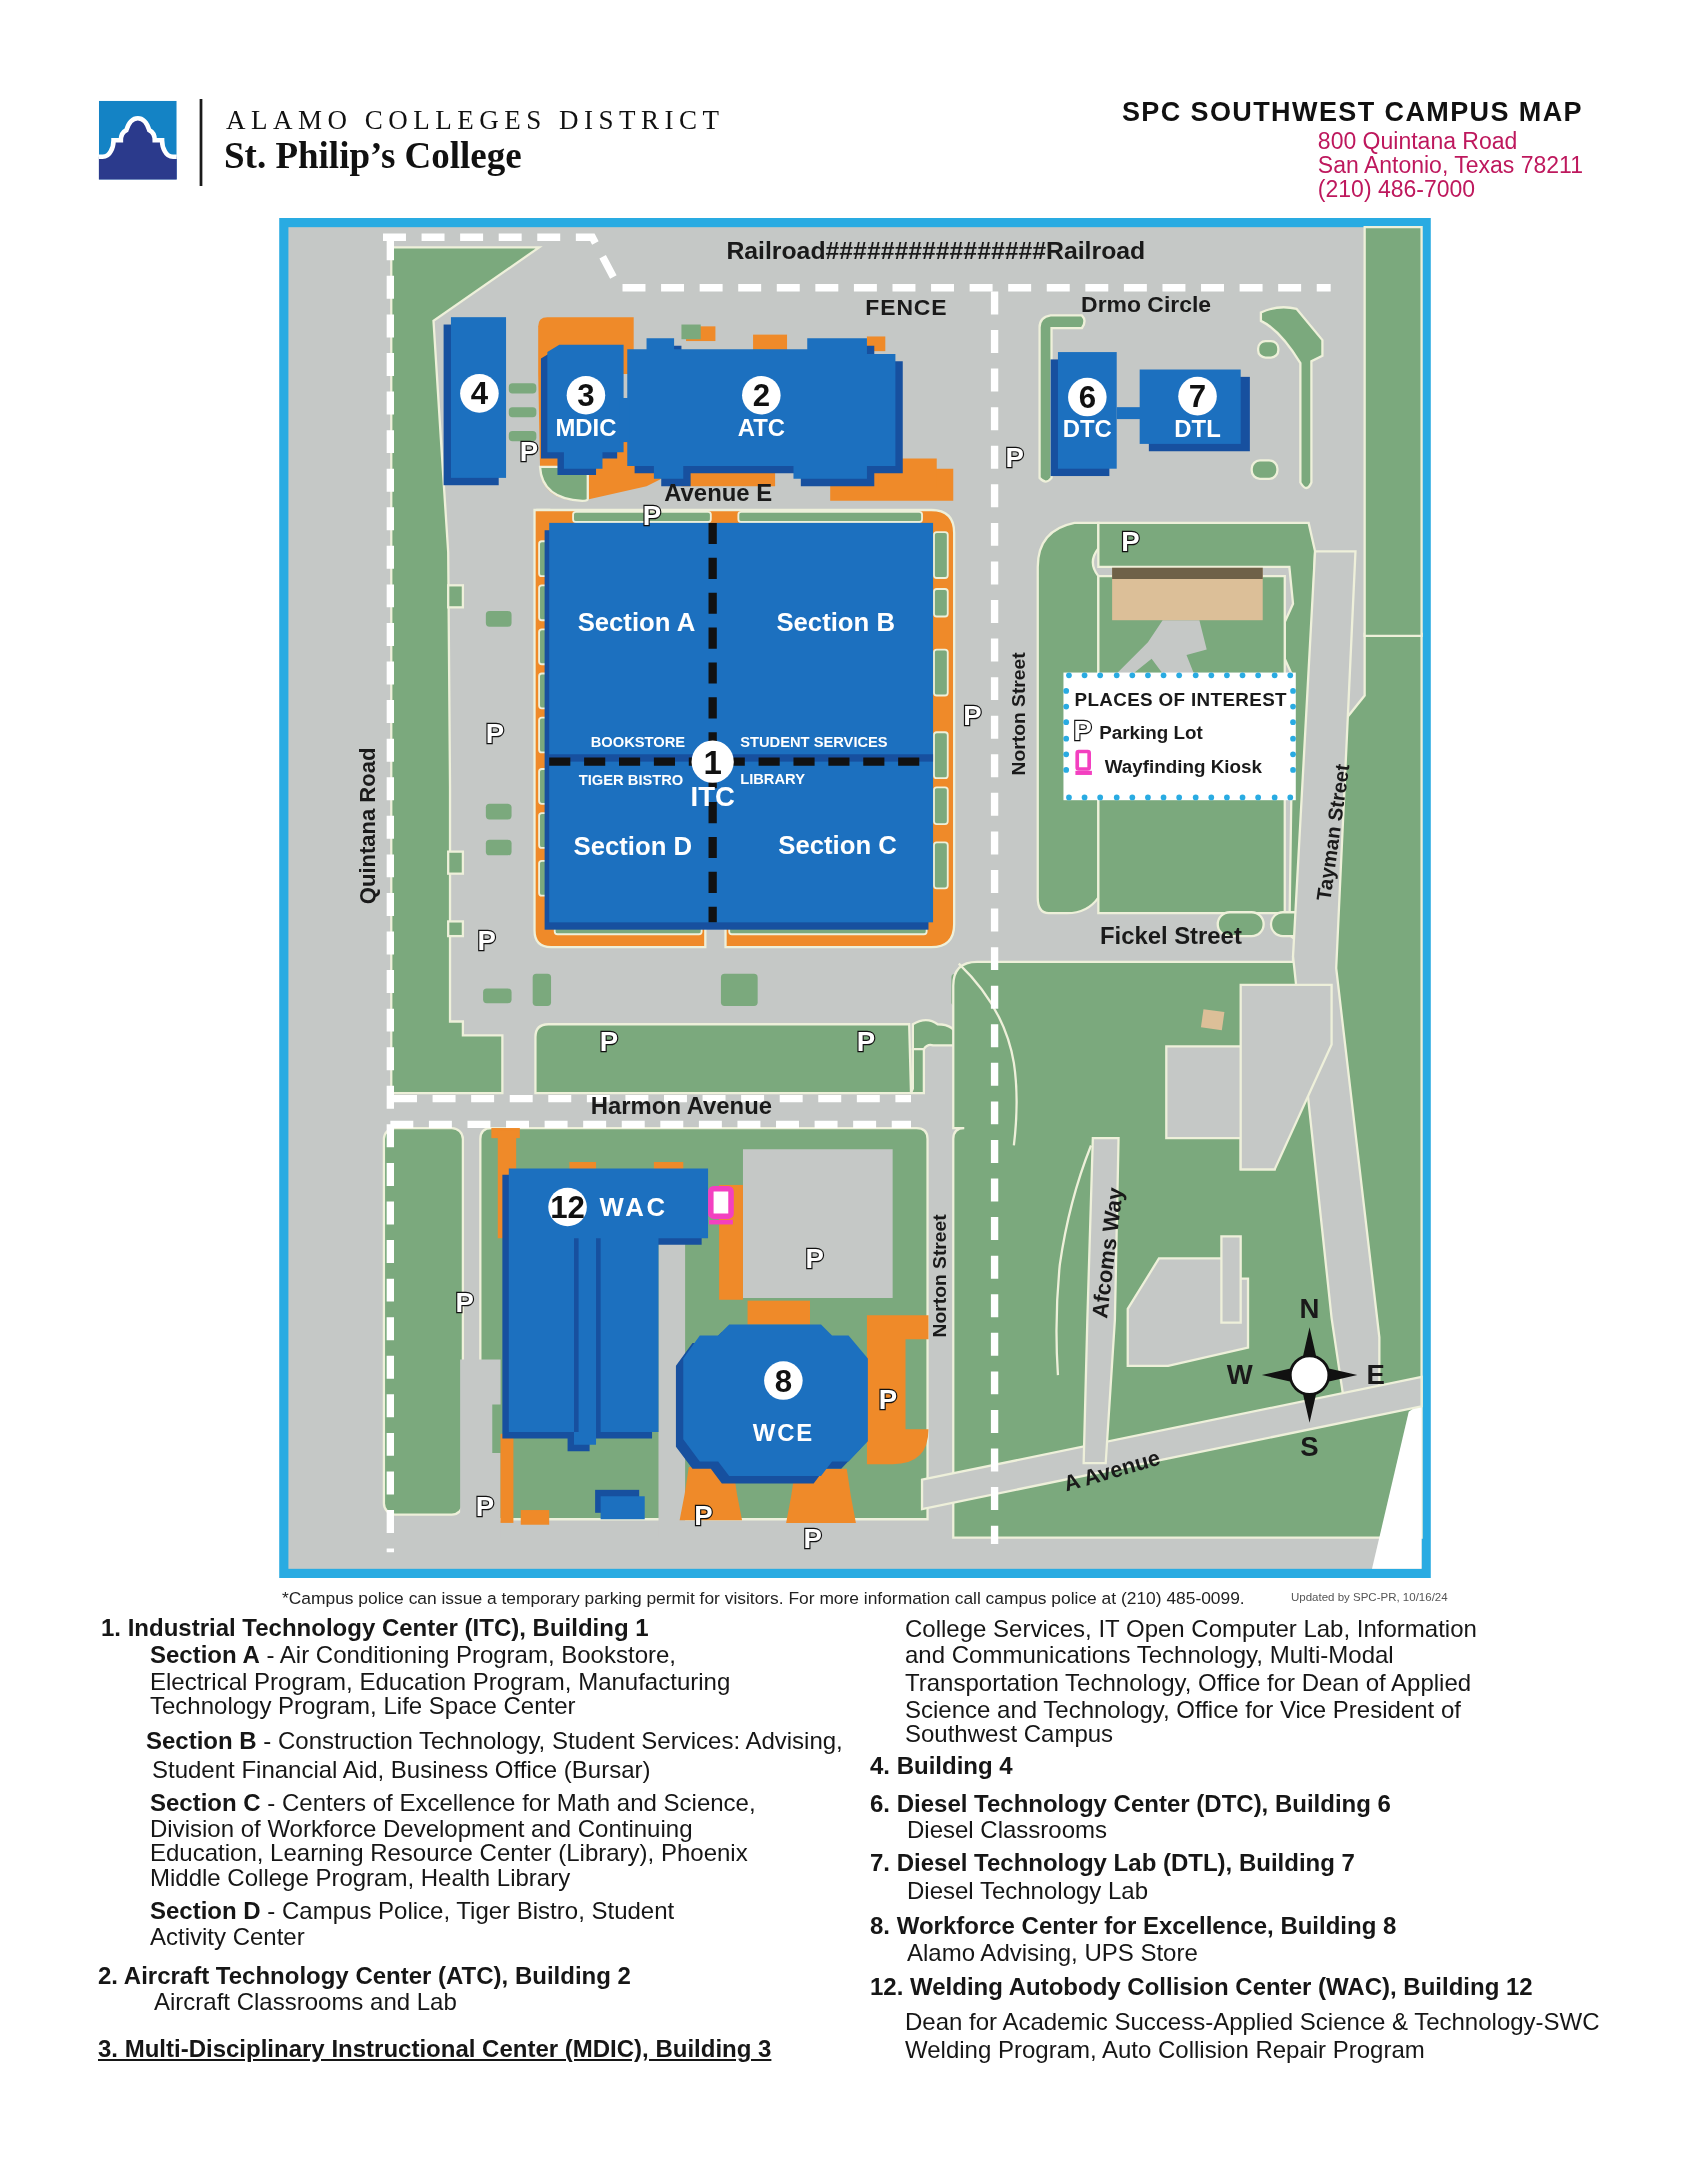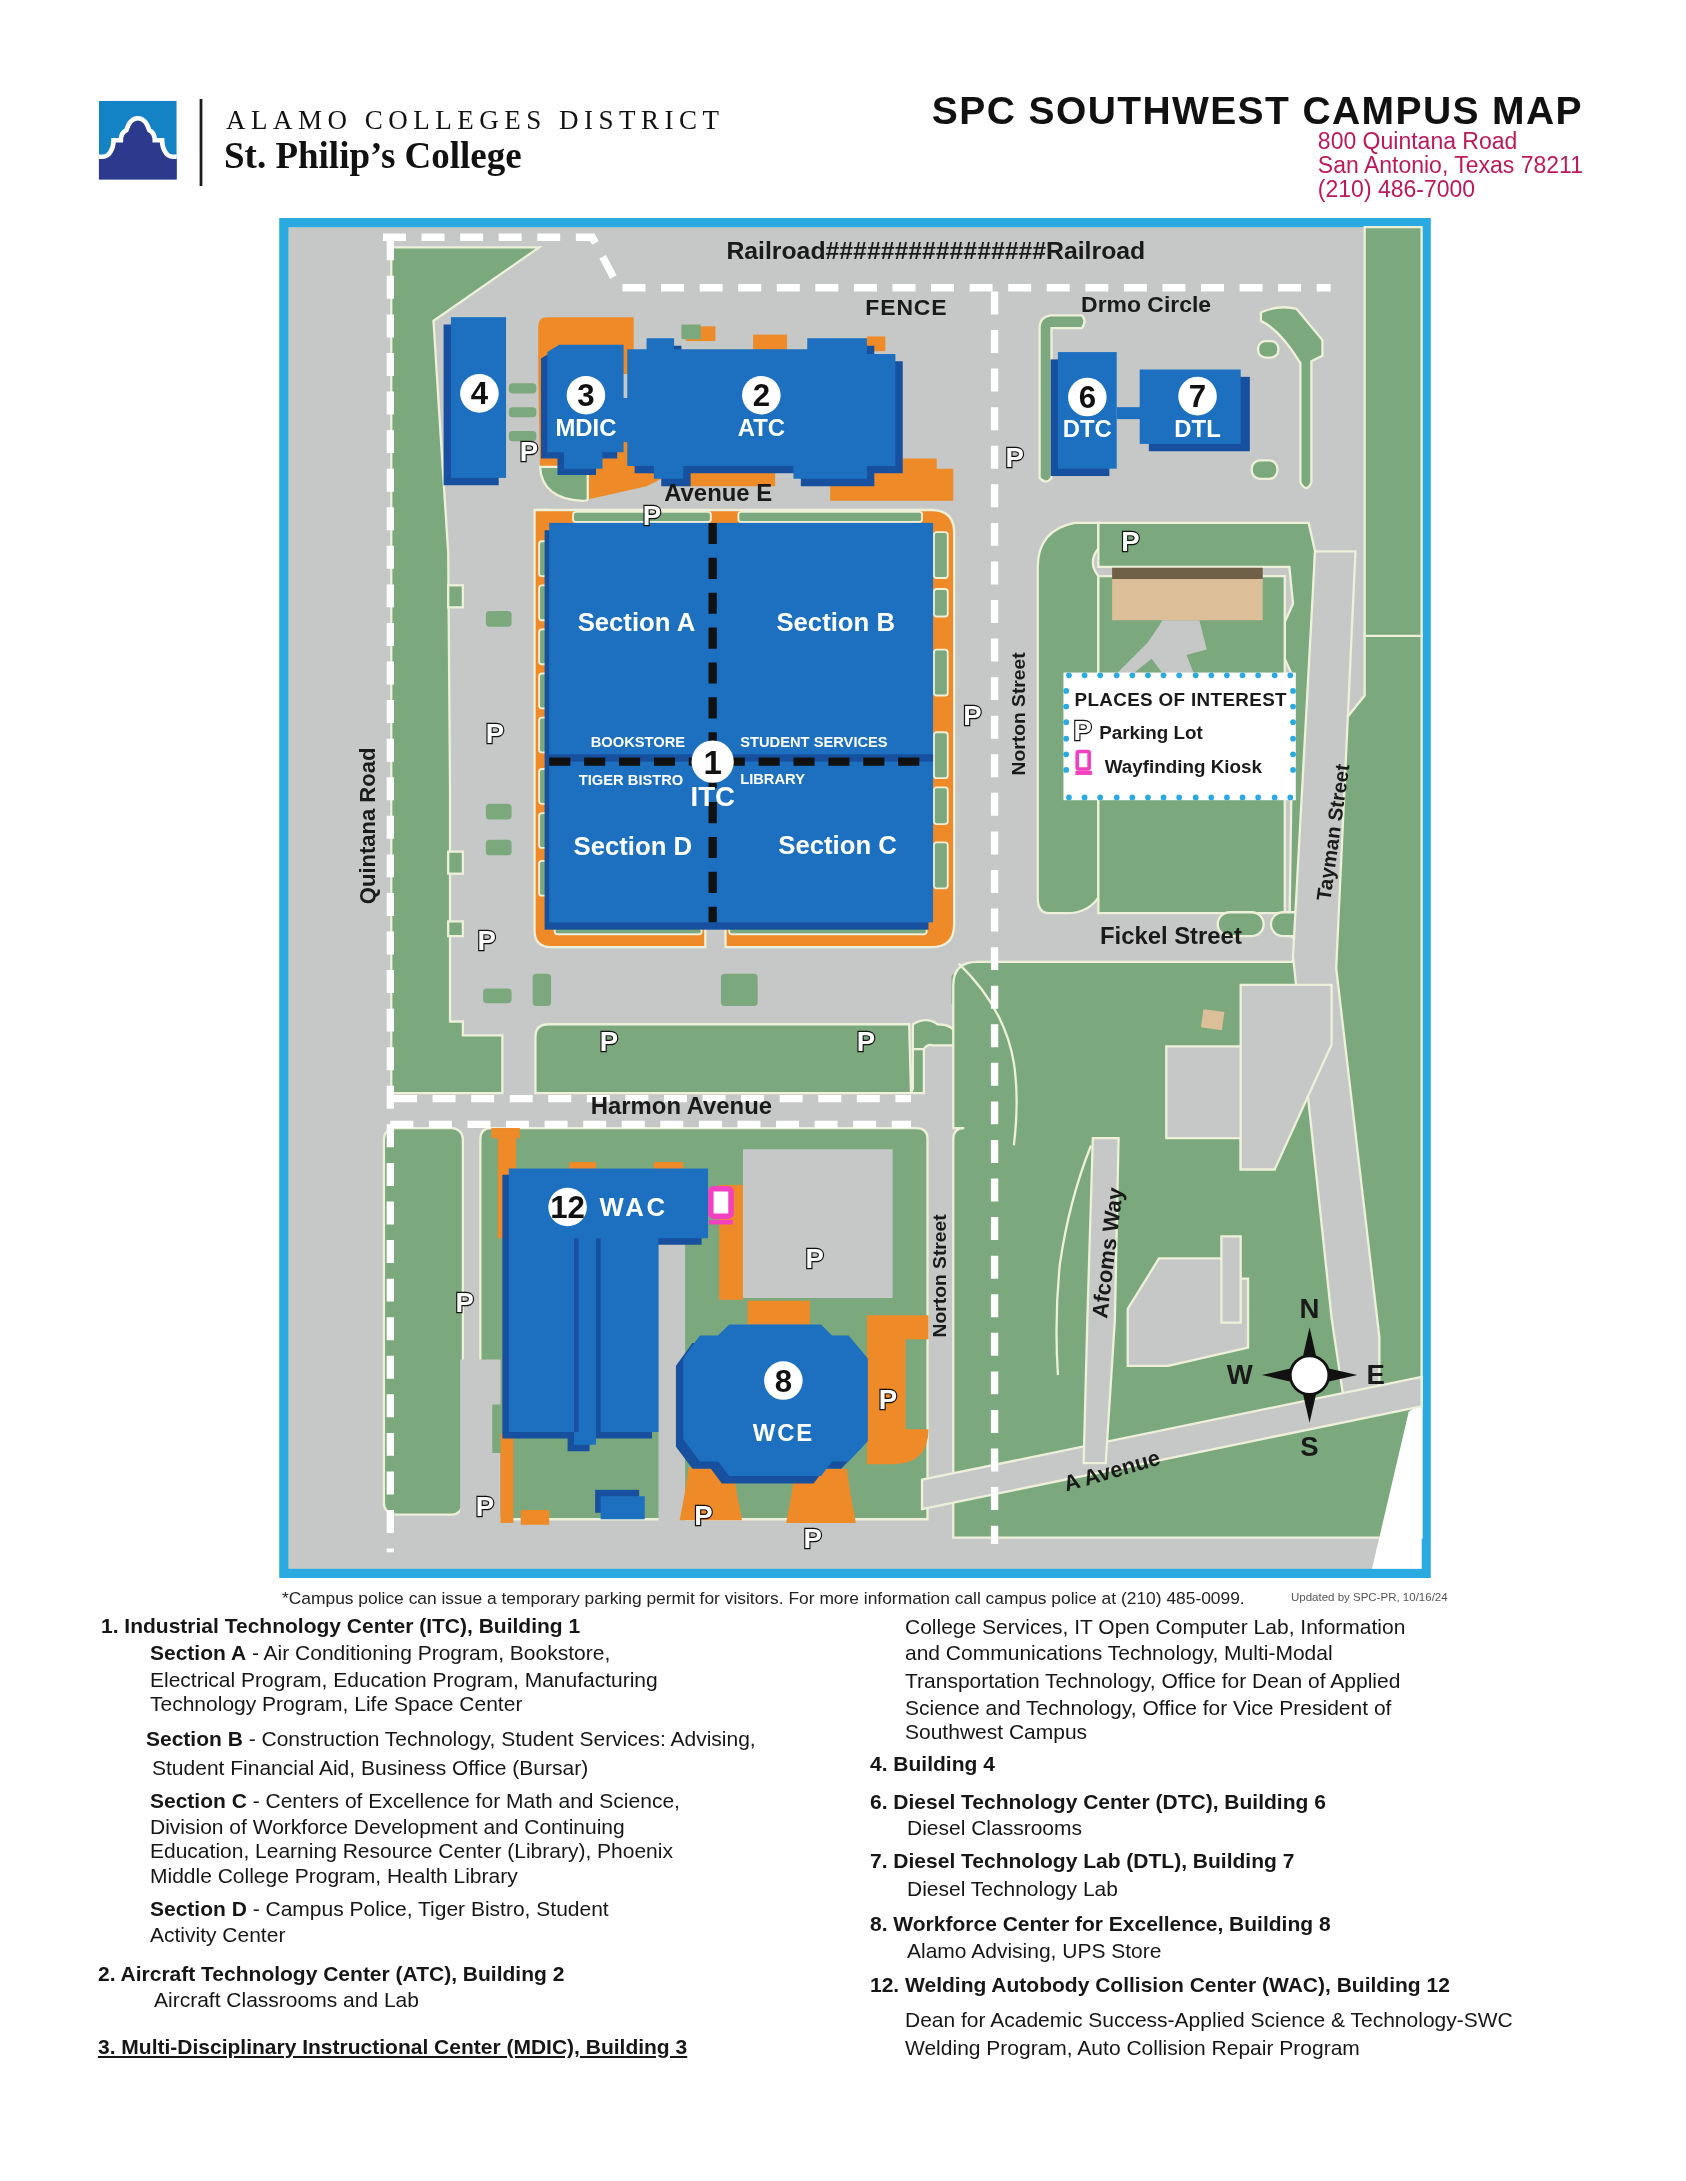--- a/index.html
+++ b/index.html
@@ -1,41 +1,41 @@
 <!DOCTYPE html>
 <html style="font-size:14.7px"><head>
 <meta charset="utf-8">
 <style>
   html,body{margin:0;padding:0;}
   body{width:1686px;height:2182px;background:#ffffff;position:relative;
        font-family:"Liberation Sans",sans-serif;}
   .abs{position:absolute;}
   .hdr-serif{font-family:"Liberation Serif",serif;}
-  .lg{font-size:21px;color:#161616;white-space:nowrap;}
+  .lg{font-size:24px;color:#161616;white-space:nowrap;}
 </style>
 </head>
 <body>
 
 <svg class="abs" style="left:97px;top:99px;" width="110" height="87" viewBox="0 0 120 95">
   <defs>
       <clipPath id="lgc">
         <rect x="2" y="2" width="85" height="86"></rect>
       </clipPath>
     </defs>
   <g clip-path="url(#lgc)">
     <rect x="2" y="2" width="85" height="86" fill="#1483c5"></rect>
     <path d="M-2,92 L-2,63 L6,63 Q12,63 15,57 Q18,52 18,45 L26,45 Q26,37 32,34 Q36,21 44.5,21 Q53,21 57,34 Q63,37 63,45 L71,45 Q71,52 74,57 Q77,63 83,63 L91,63 L91,92 Z" fill="#2b3a8c" stroke="#ffffff" stroke-width="5"></path>
   </g>
   <rect x="112" y="0" width="3" height="95" fill="#1a1a1a"></rect>
 </svg>
 
 <div class="abs hdr-serif" style="left:226px;top:105px;font-size:27px;letter-spacing:5.5px;color:#111111;">ALAMO COLLEGES DISTRICT</div>
 <div class="abs hdr-serif" style="left:224px;top:134px;font-size:37px;font-weight:bold;color:#111111;">St. Philip’s College</div>
 
-<div class="abs" style="right:103px;top:89px;font-size:39px;font-weight:bold;letter-spacing:1.4px;color:#111111;">SPC SOUTHWEST CAMPUS MAP</div>
+<div class="abs" style="right:103px;top:97px;font-size:27px;font-weight:bold;letter-spacing:1.4px;color:#111111;">SPC SOUTHWEST CAMPUS MAP</div>
 <div class="abs" style="right:103px;top:129px;font-size:23px;color:#be185d;line-height:24px;">800 Quintana Road<br>San Antonio, Texas 78211<br>(210) 486-7000</div>
 
 <div class="abs" style="left:279px;top:218px;">
 <svg width="1152" height="1360" viewBox="0 0 1254 1481" style="display:block">
 <defs>
   <style>
     .lbl{font-family:"Liberation Sans",sans-serif;font-weight:bold;fill:#1a1a1a;}
     .wlbl{font-family:"Liberation Sans",sans-serif;font-weight:bold;fill:#ffffff;}
     .psym{font-family:"Liberation Sans",sans-serif;font-weight:bold;fill:#ffffff;stroke:#111111;stroke-width:2.6px;paint-order:stroke;font-size:30px;text-anchor:middle;}
     .grn{fill:#7ba97d;stroke:#eef0da;stroke-width:2.5px;}

